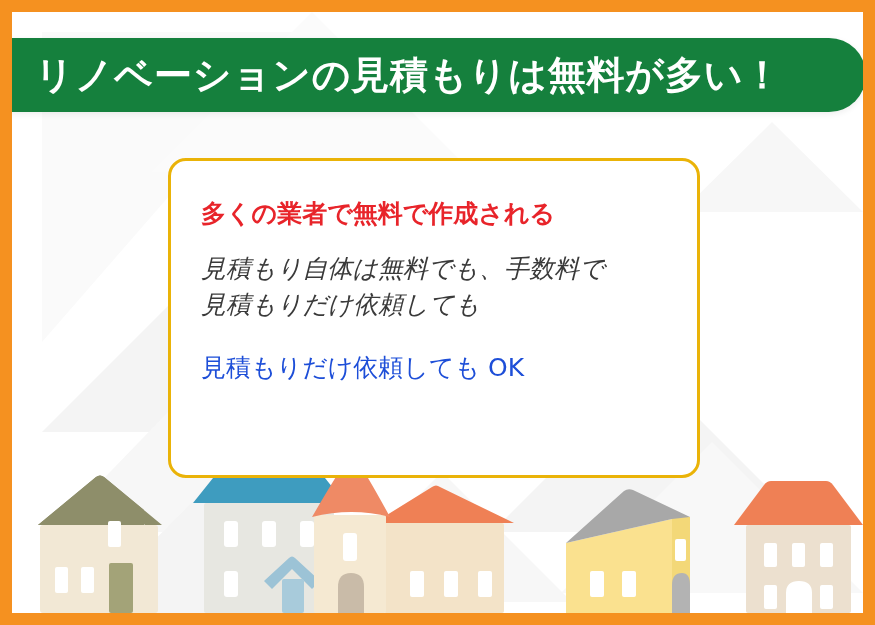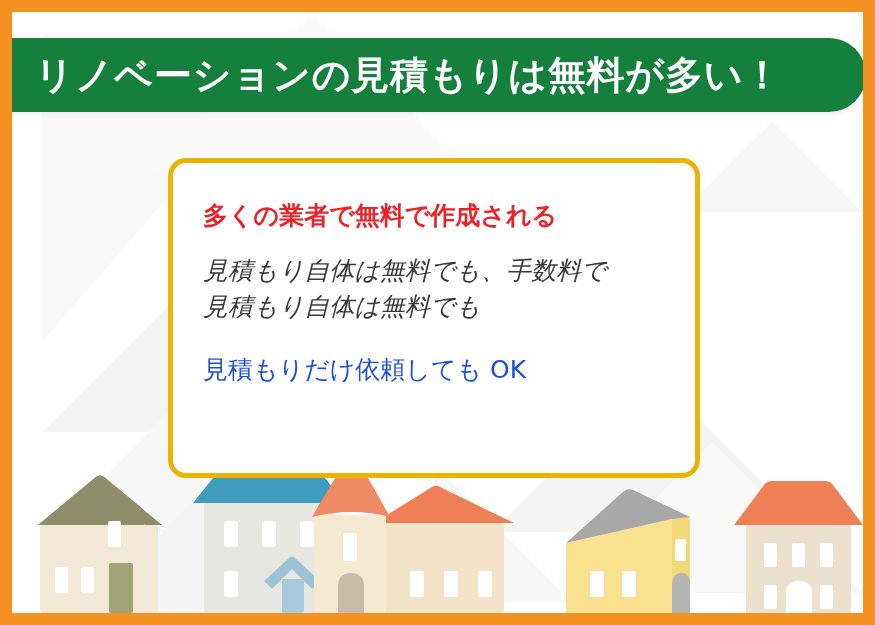--- a/index.html
+++ b/index.html
@@ -53,21 +53,21 @@
   }
 
   
   .card{
     position:absolute;
     left:156px;          
     top:146px;           
     width:532px;
     height:320px;
     background:#ffffff;
-    border:5px solid #eab308;
+    border:3px solid #eab308;
     border-radius:18px;
     box-sizing:border-box;
     padding:38px 30px 0 30px;
   }
   .card-heading{
     color:#e8242a;
     font-size:25px;
     font-weight:700;
     line-height:1.2;
     margin:0 0 22px 0;
@@ -180,19 +180,19 @@
     </div>
 
     <div class="banner">
       <span class="banner-text">リノベーションの見積もりは無料が多い！</span>
     </div>
 
     <div class="card">
       <p class="card-heading">多くの業者で無料で作成される</p>
       <p class="card-body">
         <span class="ln">見積もり自体は無料でも、手数料で</span>
-        <span class="ln">見積もり自体は無料でも</span>
+        <span class="ln">見積もりだけ依頼しても</span>
       </p>
       <p class="card-note">見積もりだけ依頼しても OK</p>
     </div>
 
   </div>
 </div>
 
 </body></html>

